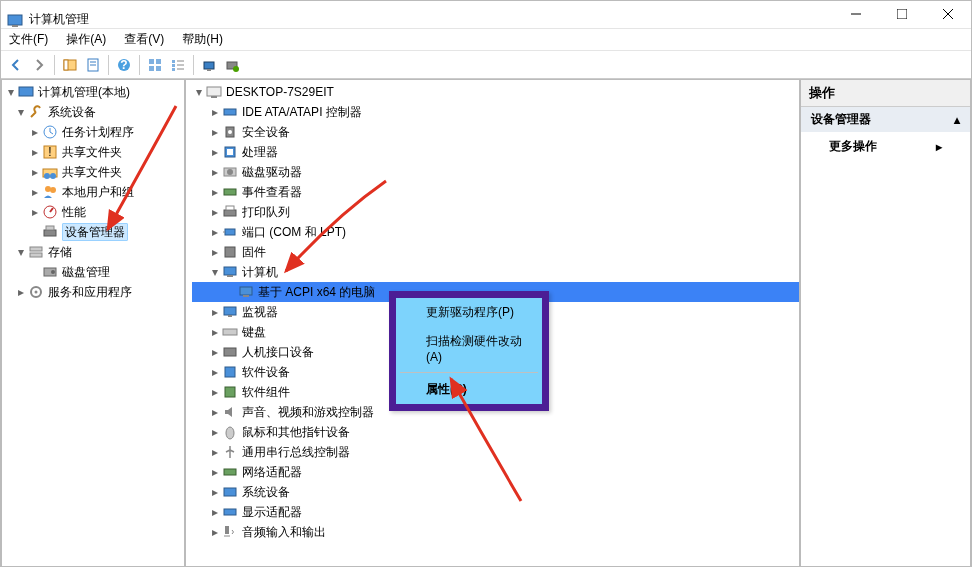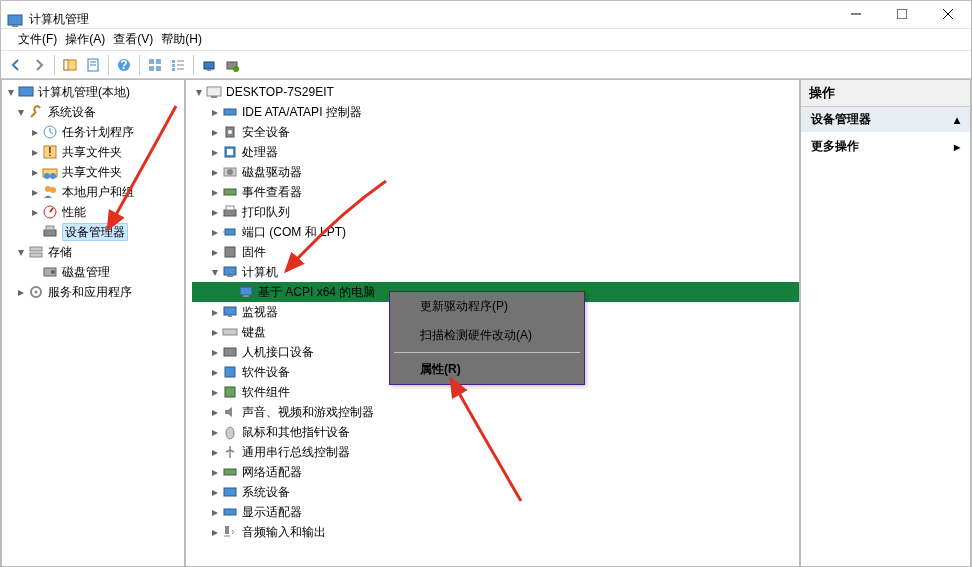--- a/index.html
+++ b/index.html
@@ -1,41 +1,41 @@
 <!DOCTYPE html>
 <html><head>
 <meta charset="utf-8">
 <style>
 * { margin: 0; padding: 0; box-sizing: border-box; font-family: "Microsoft YaHei", "Segoe UI", Tahoma, sans-serif; font-size: 12px; }
 body { width: 972px; height: 567px; background: #fff; overflow: hidden; border: 1px solid #bbb; position: relative; }
 .titlebar { height: 28px; display: flex; align-items: flex-end; background: #fff; border-bottom: 1px solid #e5e5e5; }
 .titlebar .icon { width: 16px; height: 16px; margin: 0 6px; }
 .titlebar .title { flex: 1; }
 .winbtn { width: 46px; height: 28px; display: flex; align-items: center; justify-content: center; }
-.menubar { height: 22px; display: flex; align-items: center; padding: 0 13px; border-bottom: 1px solid #e5e5e5; }
+.menubar { height: 22px; display: flex; align-items: center; padding: 0 4px; gap: 10px; border-bottom: 1px solid #e5e5e5; }
 .menubar span { padding: 2px 4px; }
 .toolbar { height: 28px; display: flex; align-items: center; padding: 0 4px; gap: 1px; border-bottom: 1px solid #ccc; background: #fff; }
 .tbtn { width: 22px; height: 22px; display: flex; align-items: center; justify-content: center; border: 1px solid transparent; border-radius: 2px; }
 .tsep { width: 1px; height: 20px; background: #ccc; margin: 0 3px; }
 .body { display: flex; height: calc(567px - 28px - 22px - 28px - 1px); }
 .pane { border: 1px solid #bbb; position: relative; }
 .left-pane { width: 184px; flex: none; overflow: auto; }
 .mid-pane { flex: 1; overflow: auto; }
 .right-pane { width: 171px; flex: none; font-weight: bold; }
 .right-head { background: #f0f0f0; border-bottom: 1px solid #ccc; padding: 4px 8px; font-size: 13px; }
 .right-sub { background: #e8edf3; padding: 4px 10px; display: flex; align-items: center; justify-content: space-between; }
-.right-item { padding: 6px 10px; display: flex; align-items: center; justify-content: space-between; }
+.right-item { padding: 6px 28px; display: flex; align-items: center; justify-content: space-between; }
 .tree { padding: 2px 0 2px 2px; white-space: nowrap; }
 .node { display: flex; align-items: center; height: 20px; padding-right: 6px; }
 .twisty { width: 14px; display: inline-flex; align-items: center; justify-content: center; color: #666; }
 .node .icon { width: 16px; height: 16px; margin-right: 4px; display: inline-flex; align-items: center; justify-content: center; flex: none; }
 .ind { display: inline-block; }
 .sel { background: #cce8ff; border: 1px solid #99d1ff; border-radius: 1px; padding: 0 2px; height: 18px; line-height: 17px; }
-.highlight { background: #15803d; }
-.ctx { position: absolute; background: #737373; border: 1px solid #4c1d95; box-shadow: 2px 2px 4px rgba(0,0,0,0.2); width: 196px; z-index: 10; }
+.highlight { background: #3b82f6; }
+.ctx { position: absolute; background: #7dd3fc; border: 7px solid #4c1d95; box-shadow: 2px 2px 4px rgba(0,0,0,0.2); width: 160px; z-index: 10; }
 .ctx-item { padding: 6px 12px 6px 30px; }
 .ctx-sep { height: 1px; background: #c0c0c0; margin: 2px 4px; }
 .arrow { position: absolute; z-index: 20; pointer-events: none; }
 svg { display: block; }
 </style>
 </head>
 <body>
 
 <div class="titlebar">
   <span class="icon">

